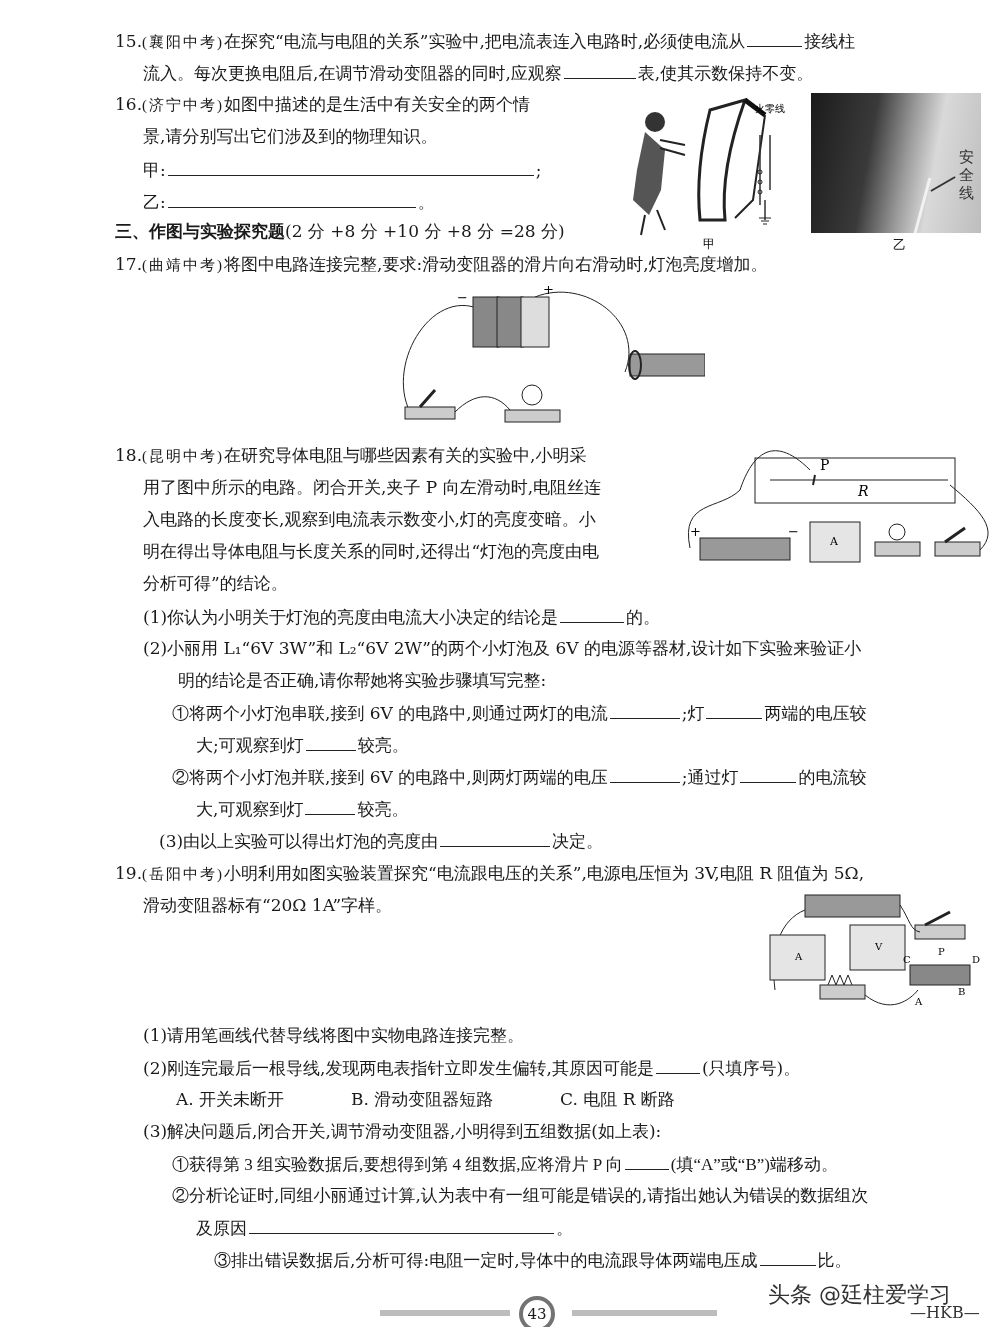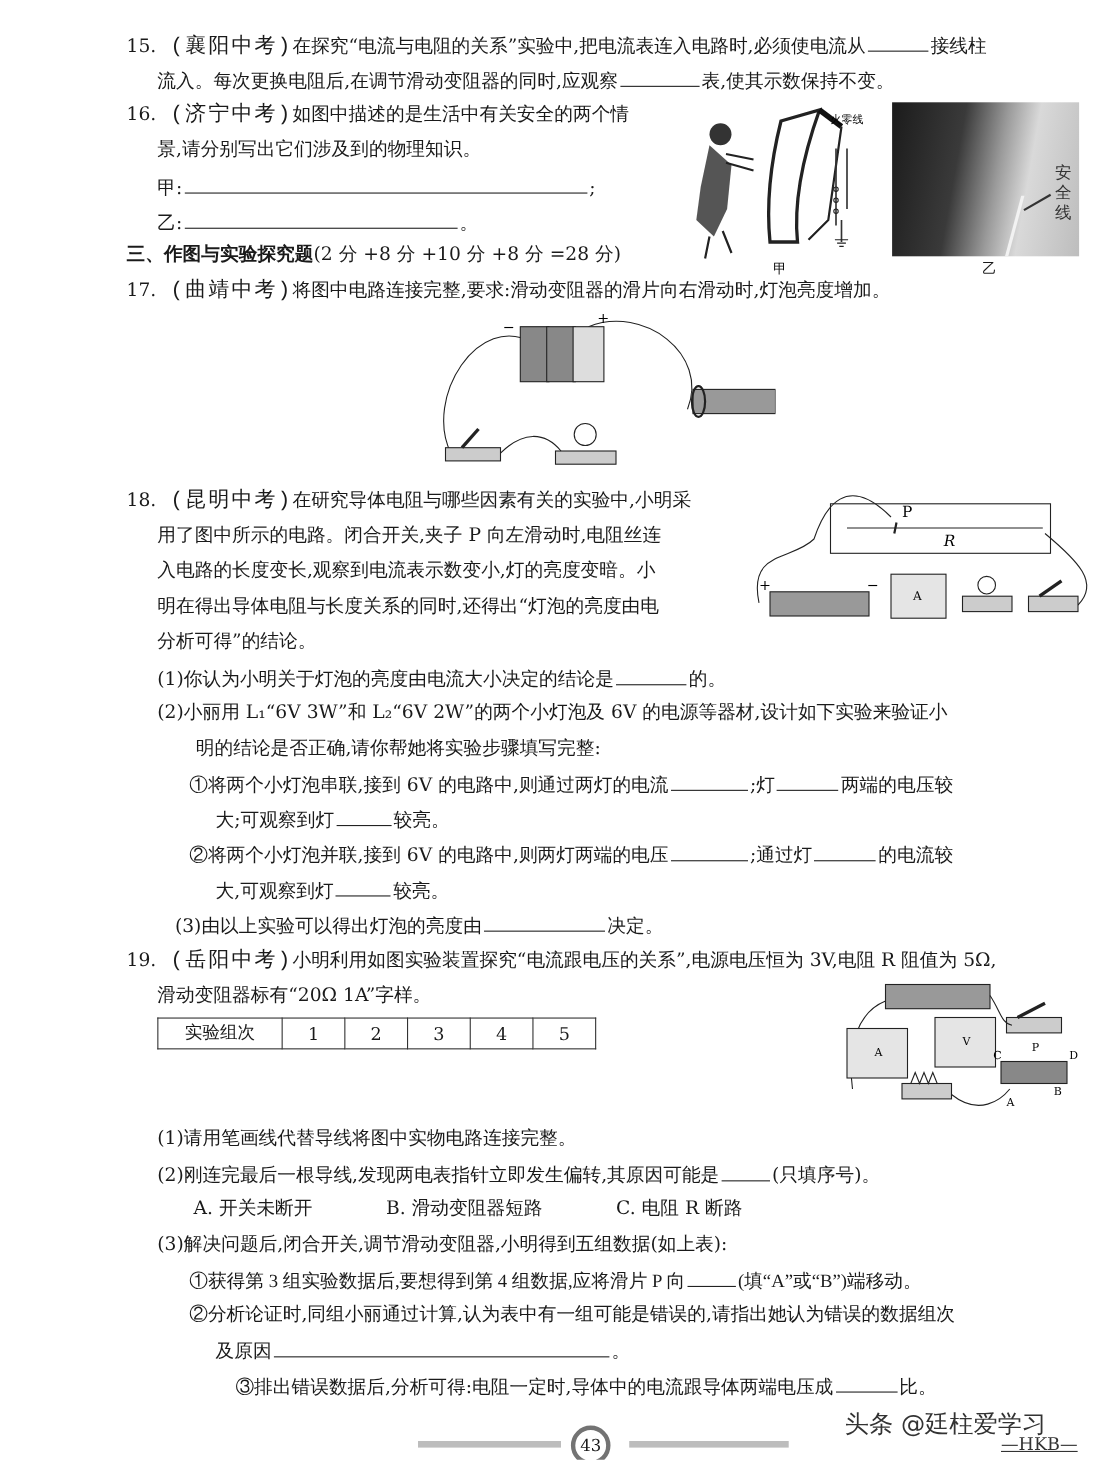--- a/index.html
+++ b/index.html
@@ -1,31 +1,31 @@
 <!DOCTYPE html>
 <html><head>
 <meta charset="utf-8">
 <style>
   html, body { margin:0; padding:0; background:#fff; }
   body { width:1001px; height:1327px; position:relative; overflow:hidden;
          font-family:"DejaVu Serif","Liberation Serif",serif; color:#1a1a1a; font-size:17px; }
   .line { position:absolute; white-space:nowrap; line-height:24px; }
-  .src { font-family:Liberation Mono, monospace; font-size:19px; letter-spacing:2px;margin-left:13px; }
+  .src { font-family:Liberation Serif, serif; font-size:15px; letter-spacing:2px; }
   .blank { display:inline-block; border-bottom:1px solid #222; height:18px; vertical-align:baseline; margin:0 2px; }
   .bold { font-weight:bold; font-family:Liberation Serif, serif; }
   .fig { position:absolute; }
   table.data { position:absolute; left:143px; top:925px; border-collapse:collapse; font-size:16px; }
   table.data td { border:1px solid #333; height:27px; text-align:center; padding:0 6px; }
   table.data td.hd { width:100px; }
   table.data td.v { width:44px; }
   .footer-bar { position:absolute; top:1310px; height:6px; background:#bdbdbd; }
   .pnum { position:absolute; left:507px; top:1296px; width:60px; height:32px; text-align:center; font-size:15px; line-height:32px; }
   .pnum .ring { display:inline-block; width:28px; height:28px; border:4px solid #737373; border-radius:50%; line-height:28px; background:#fff; }
   .wm { position:absolute; left:768px; top:1280px; font-family:"DejaVu Sans","Liberation Sans",sans-serif; font-size:22px; color:#333; }
-  .hkb { position:absolute; left:910px; top:1303px; font-size:16px; color:#333;text-decoration:underline; }
+  .hkb { position:absolute; left:910px; top:1303px; font-size:16px; color:#333; }
 </style>
 </head>
 <body>
 
 <div class="line" style="left:115px;top:28px;">
   <span>15.</span><span class="src">(襄阳中考)</span><span>在探究“电流与电阻的关系”实验中,把电流表连入电路时,必须使电流从</span><span class="blank" style="width:55px;"></span><span>接线柱</span>
 </div>
 <div class="line" style="left:143px;top:60px;">
   <span>流入。每次更换电阻后,在调节滑动变阻器的同时,应观察</span><span class="blank" style="width:72px;"></span><span>表,使其示数保持不变。</span>
 </div>
@@ -137,28 +137,20 @@
   <span>(3)由以上实验可以得出灯泡的亮度由</span><span class="blank" style="width:110px;"></span><span>决定。</span>
 </div>
 
 <div class="line" style="left:115px;top:861px;">
   <span>19.</span><span class="src">(岳阳中考)</span><span>小明利用如图实验装置探究“电流跟电压的关系”,电源电压恒为 3V,电阻 R 阻值为 5Ω,</span>
 </div>
 <div class="line" style="left:143px;top:893px;">滑动变阻器标有“20Ω  1A”字样。</div>
 
 <table class="data">
   <tbody>
-      <tr>
-    <td class="hd">实验组次</td>
-    <td class="v">1</td>
-    <td class="v">2</td>
-    <td class="v">3</td>
-    <td class="v">4</td>
-    <td class="v">5</td>
-  </tr>
 </tbody>
   </table>
 
 <svg class="fig" style="left:760px;top:890px;" width="235" height="125">
   <rect x="45" y="5" width="95" height="22" fill="#999" stroke="#222"></rect>
   <rect x="155" y="35" width="50" height="14" fill="#ccc" stroke="#222"></rect>
   <path d="M165 35 L190 22" stroke="#222" stroke-width="3"></path>
   <path d="M45 20 C20 30 10 60 15 100" fill="none" stroke="#222"></path>
   <path d="M140 15 C150 30 150 40 160 42" fill="none" stroke="#222"></path>
   <rect x="10" y="45" width="55" height="45" fill="#e5e5e5" stroke="#222"></rect>

